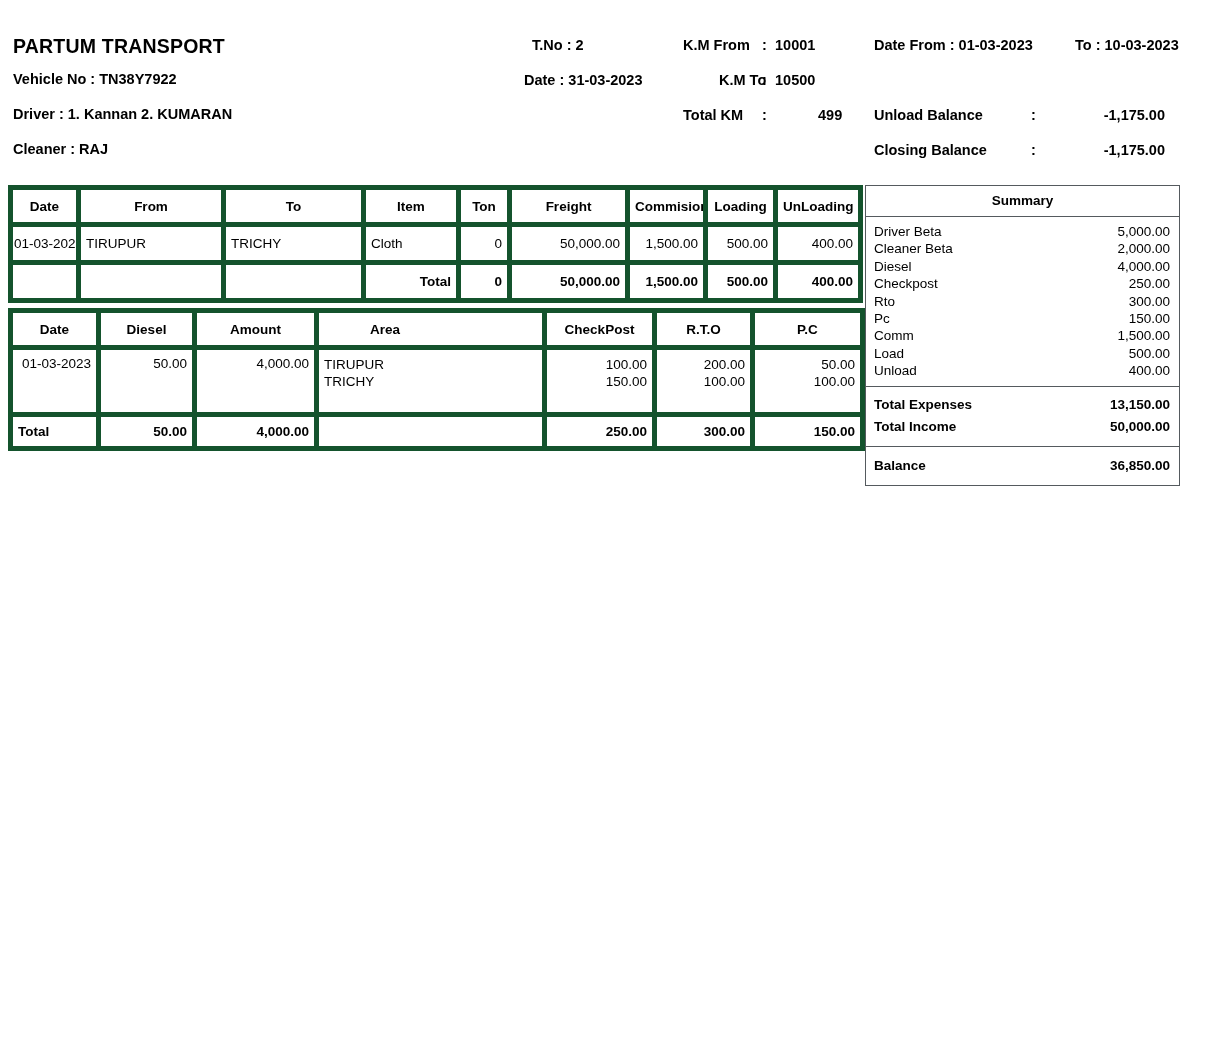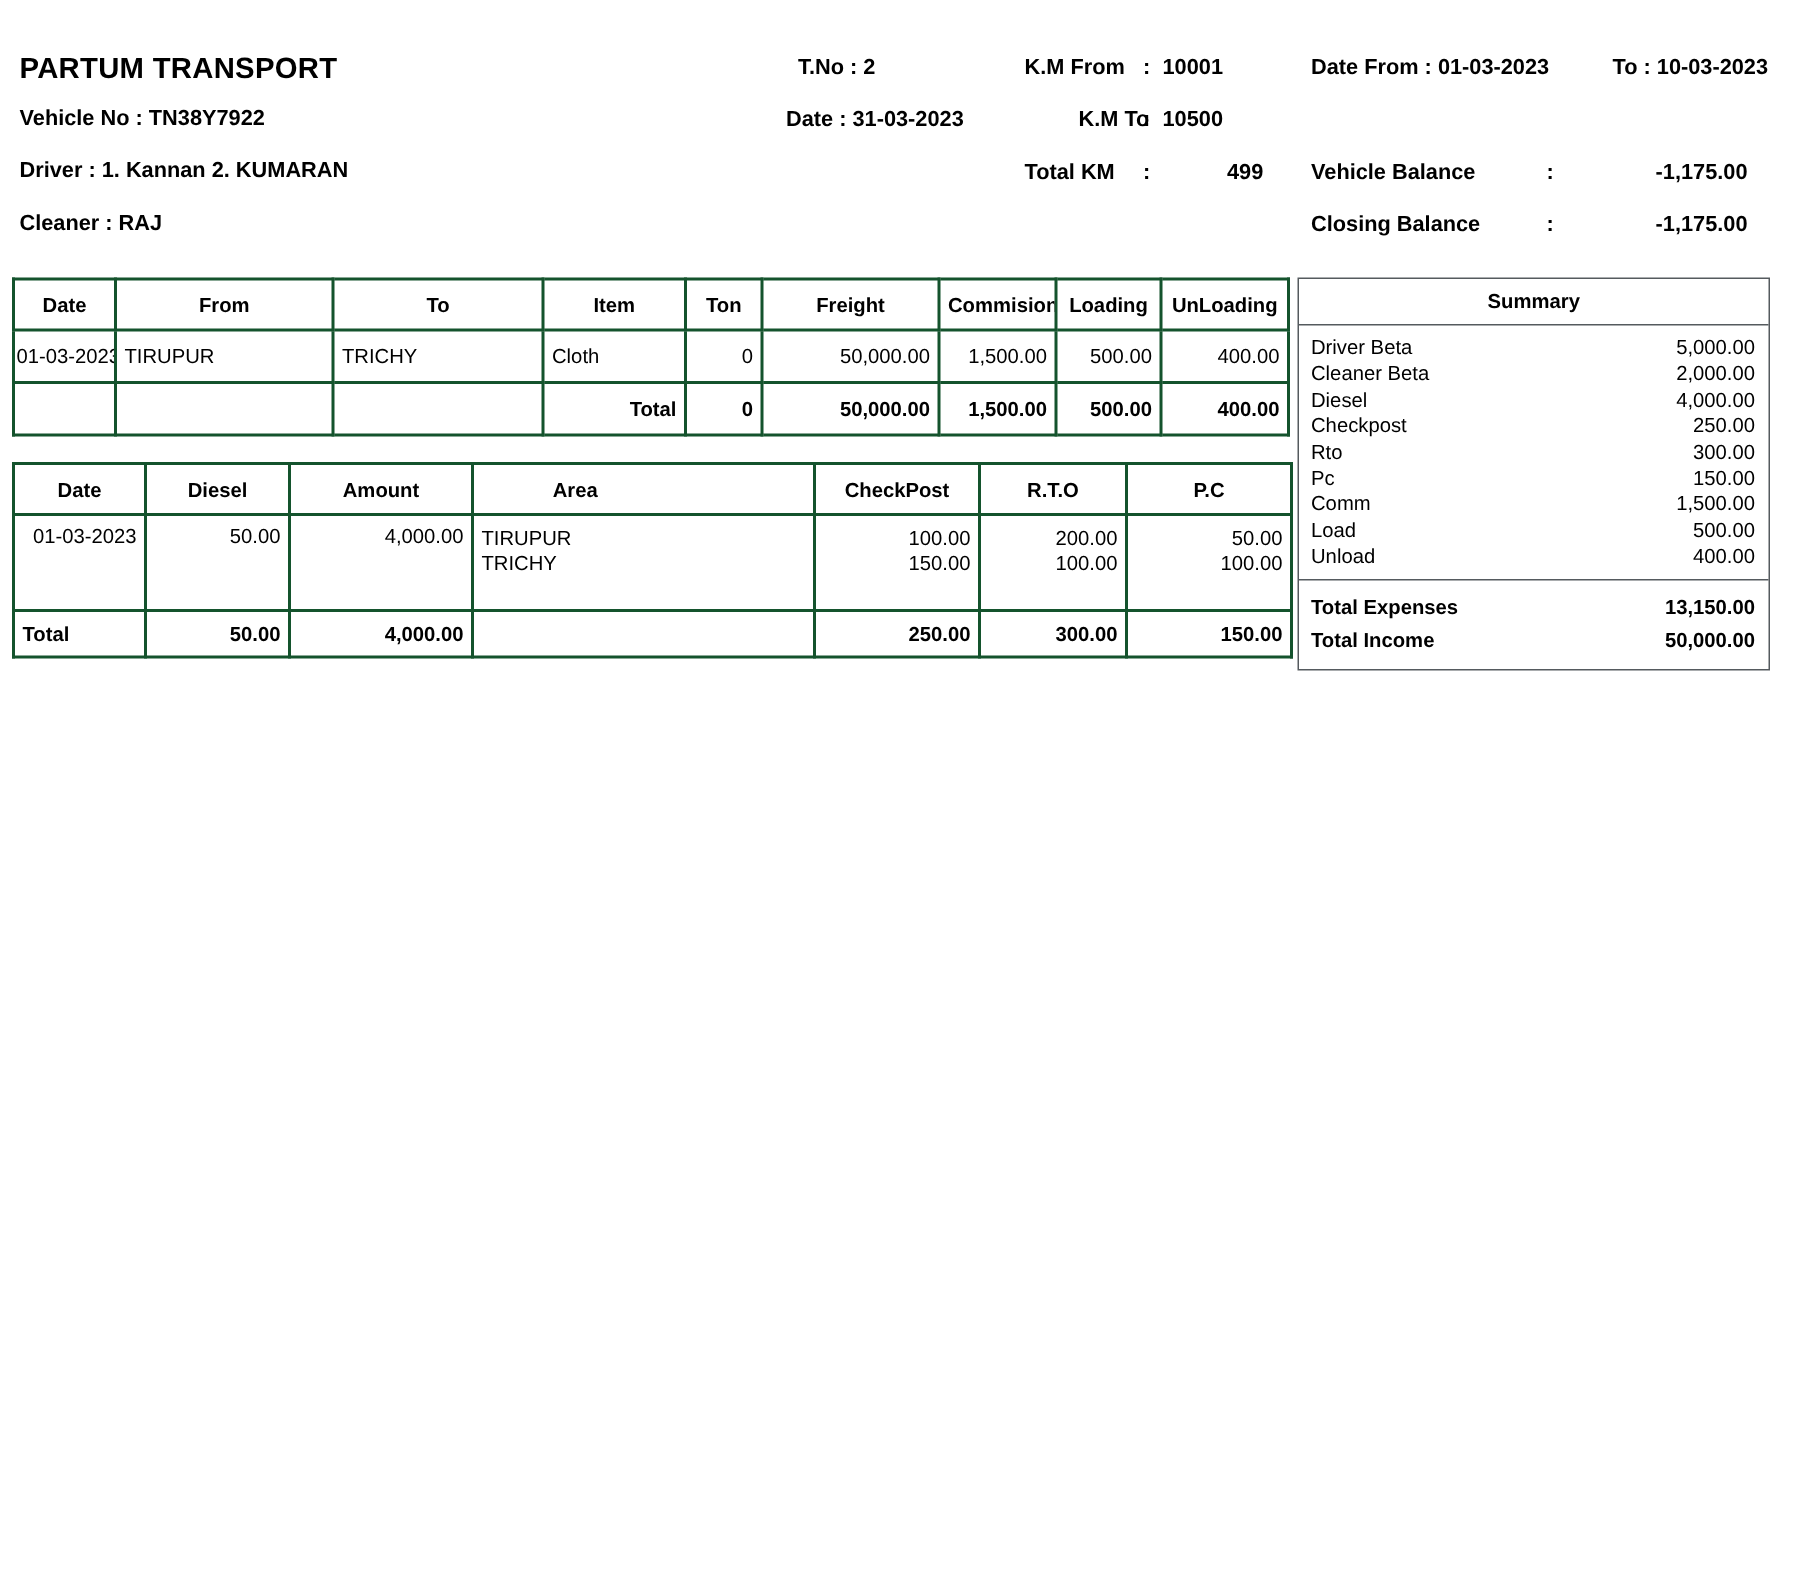--- a/index.html
+++ b/index.html
@@ -55,21 +55,21 @@
   #closebal-value{ left: 1020px; top: 142px; width: 145px; text-align: right; }
 
   
   table.grid {
     position: absolute;
     border-collapse: collapse;
     font-size: 13.5px;
     table-layout: fixed;
   }
   table.grid td, table.grid th {
-    border: 2px solid #14532d;
+    border: 5px solid #14532d;
     padding: 0 5px;
     font-weight: normal;
     vertical-align: middle;
     overflow: hidden;
     white-space: nowrap;
   }
   table.grid th {
     font-weight: bold;
     text-align: center;
     height: 32px;
@@ -140,21 +140,21 @@
   <div class="hdr-line" id="kmto-colon">:</div>
   <div class="hdr-line" id="kmto-value">10500</div>
 
   <div class="hdr-line" id="totalkm-label">Total KM</div>
   <div class="hdr-line" id="totalkm-colon">:</div>
   <div class="hdr-line" id="totalkm-value">499</div>
 
   <div class="hdr-line" id="datefrom-line">Date From : 01-03-2023</div>
   <div class="hdr-line" id="dateto-line">To : 10-03-2023</div>
 
-  <div class="hdr-line" id="openbal-label">Vehicle Balance</div>
+  <div class="hdr-line" id="openbal-label">Unload Balance</div>
   <div class="hdr-line" id="openbal-colon">:</div>
   <div class="hdr-line" id="openbal-value">-1,175.00</div>
 
   <div class="hdr-line" id="closebal-label">Closing Balance</div>
   <div class="hdr-line" id="closebal-colon">:</div>
   <div class="hdr-line" id="closebal-value">-1,175.00</div>
 </div>
 
 <table class="grid" id="trip-table">
   <colgroup>
@@ -300,13 +300,19 @@
     <div class="sum-row">
       <span class="sum-label">Total Expenses</span>
       <span class="sum-value">13,150.00</span>
     </div>
     <div class="sum-row">
       <span class="sum-label">Total Income</span>
       <span class="sum-value">50,000.00</span>
     </div>
   </div>
 
+  <div class="sum-section" id="summary-balance">
+    <div class="sum-row">
+      <span class="sum-label">Balance</span>
+      <span class="sum-value">36,850.00</span>
+    </div>
+  </div>
 </div>
 
 </body></html>

